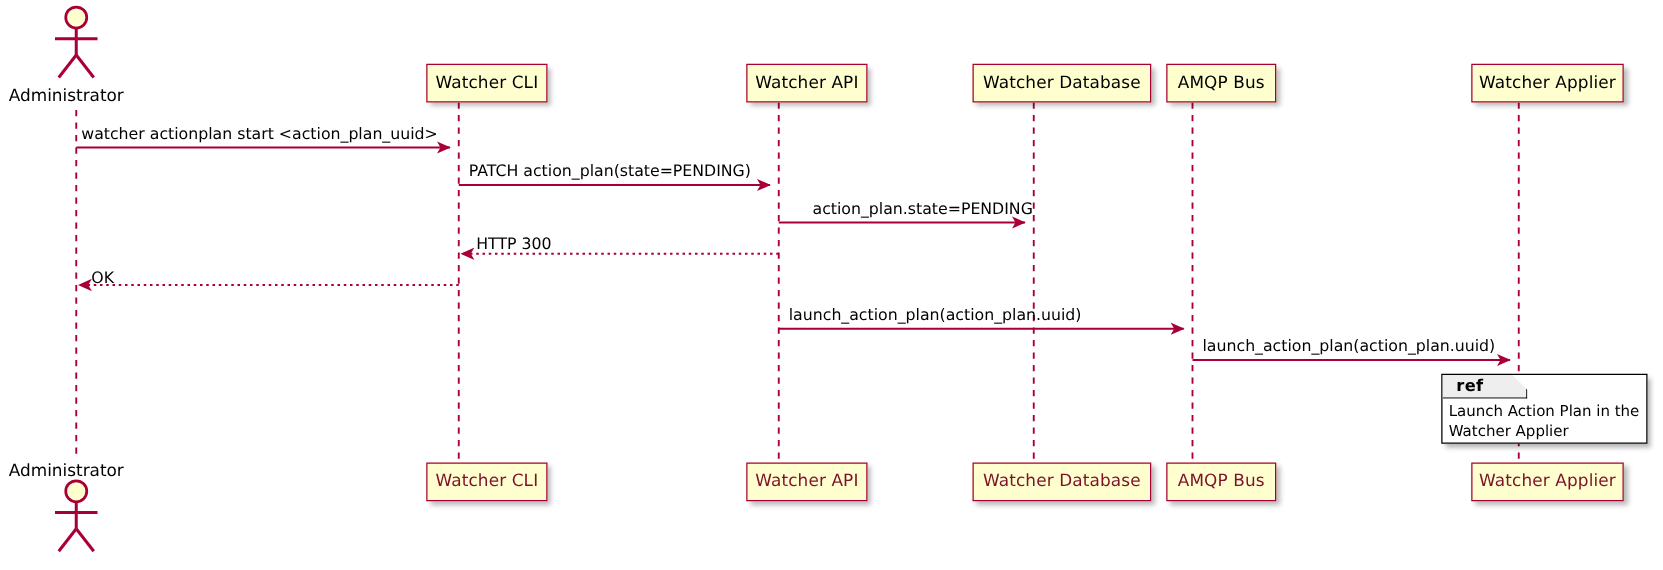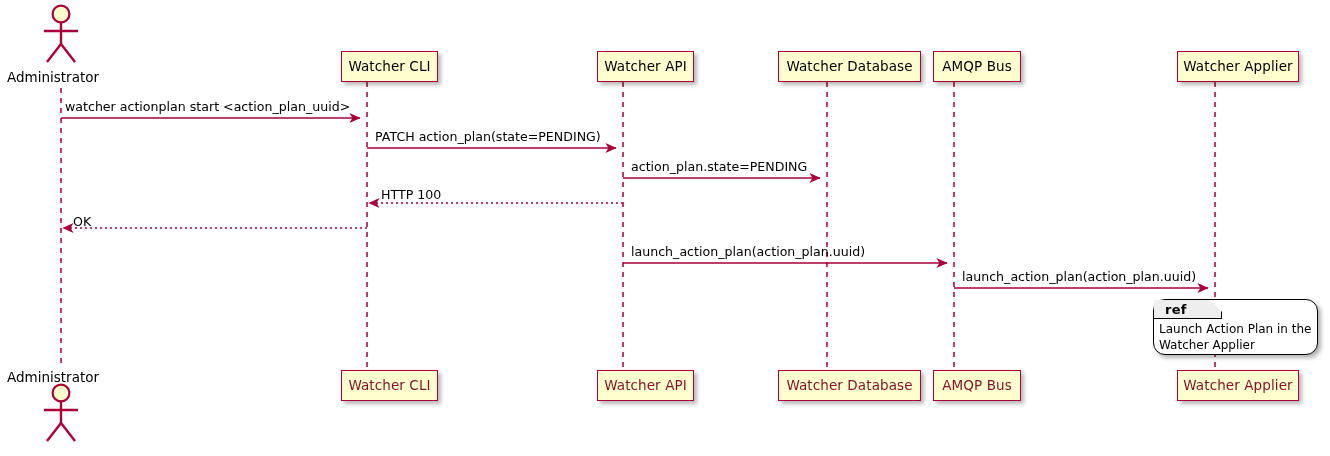--- a/index.html
+++ b/index.html
@@ -155,25 +155,25 @@
   <div class="participant top" style="left:1154px; top:51px; width:122px; height:31px;">Watcher Applier</div>
 
   <div class="participant bottom" style="left:318px; top:370px; width:97px;  height:31px;">Watcher CLI</div>
   <div class="participant bottom" style="left:574px; top:370px; width:97px;  height:31px;">Watcher API</div>
   <div class="participant bottom" style="left:755px; top:370px; width:143px; height:31px;">Watcher Database</div>
   <div class="participant bottom" style="left:910px; top:370px; width:88px;  height:31px;">AMQP Bus</div>
   <div class="participant bottom" style="left:1154px; top:370px; width:122px; height:31px;">Watcher Applier</div>
 
   <div class="msg-label" style="left:375px; top:131px;">PATCH action_plan(state=PENDING)</div>
   <div class="msg-label" style="left:65px;  top:101px;">watcher actionplan start &lt;action_plan_uuid&gt;</div>
-  <div class="msg-label" style="left:631px; top:161px;">action_plan.state=PENDING</div>
-  <div class="msg-label" style="left:381px; top:189px;">HTTP 100</div>
+  <div class="msg-label" style="left:650px; top:161px;">action_plan.state=PENDING</div>
+  <div class="msg-label" style="left:381px; top:189px;">HTTP 300</div>
   <div class="msg-label" style="left:73px;  top:216px;">OK</div>
   <div class="msg-label" style="left:631px; top:246px;">launch_action_plan(action_plan.uuid)</div>
   <div class="msg-label" style="left:962px; top:271px;">launch_action_plan(action_plan.uuid)</div>
 
-  <div class="ref-box" style="left:1153px; top:299px; width:165px; height:56px;border-radius:12px;">
+  <div class="ref-box" style="left:1153px; top:299px; width:165px; height:56px;">
     <div class="ref-tab" style="width:68px; height:19px;">ref</div>
     <div class="ref-body" style="left:5px; top:21px; width:158px;">Launch Action Plan in the
 Watcher Applier</div>
   </div>
 
 </div>
 
 </body></html>

